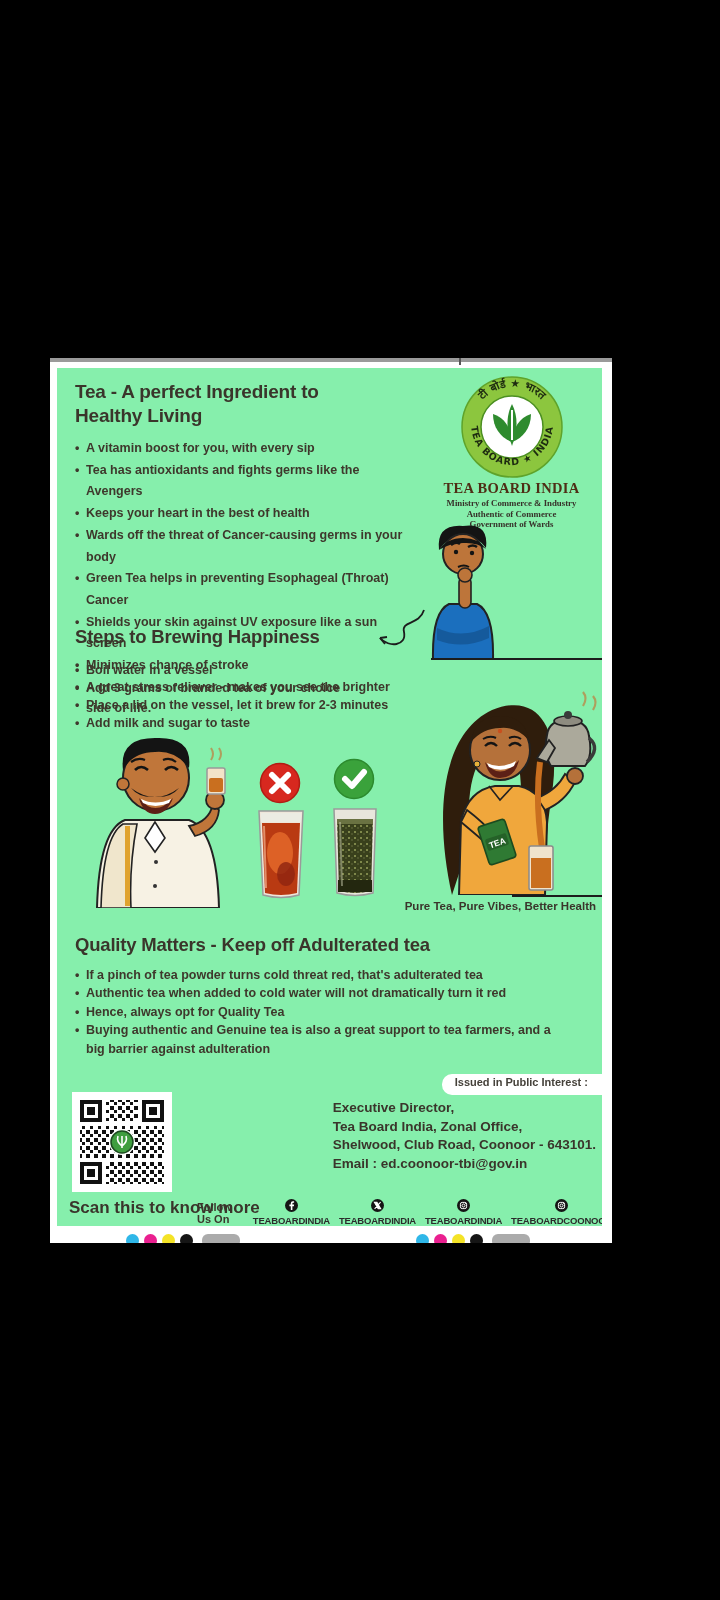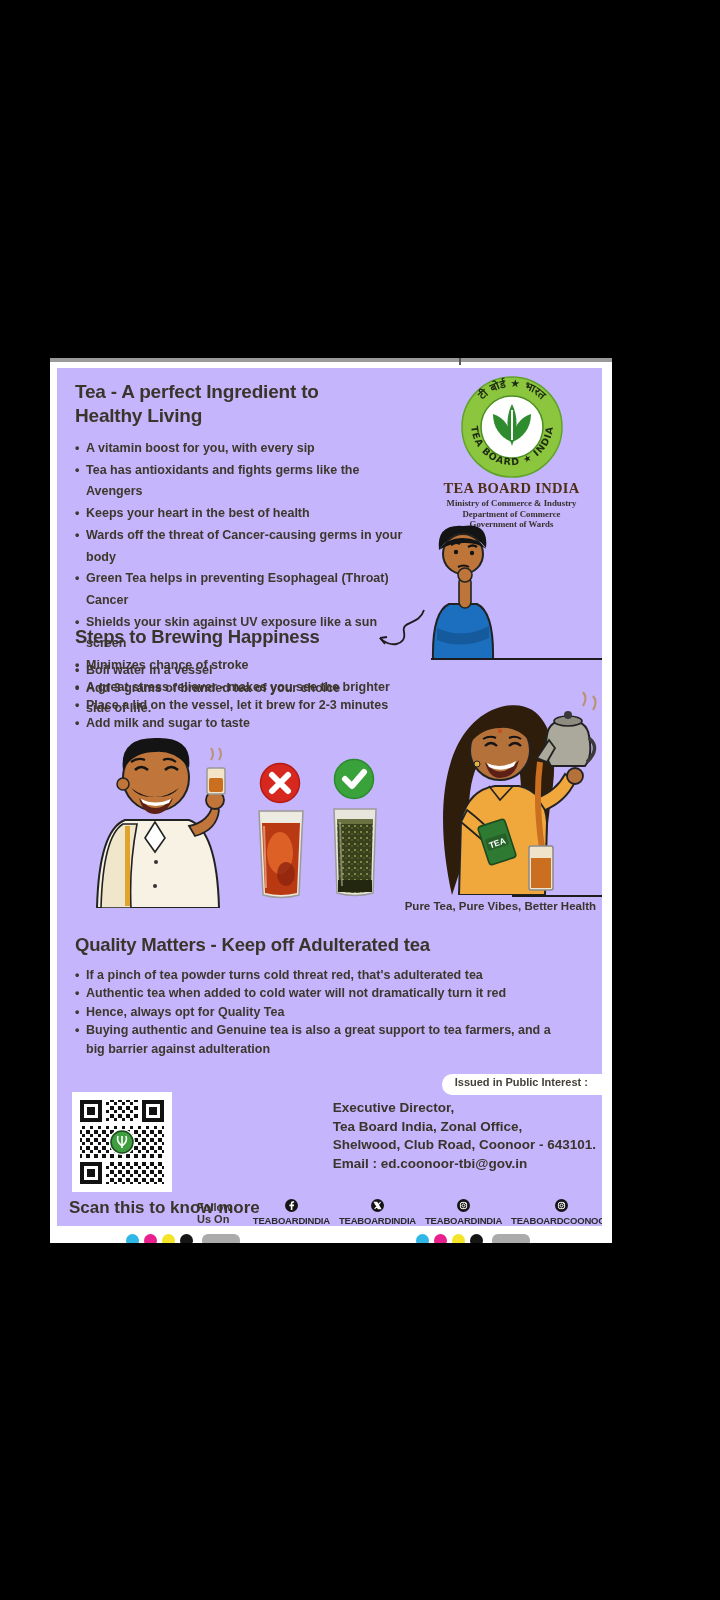--- a/index.html
+++ b/index.html
@@ -1,21 +1,21 @@
 <!DOCTYPE html>
 <html><head>
 <meta charset="utf-8">
 <style>
   html,body{margin:0;padding:0;background:#000;}
   body{width:720px;height:1600px;position:relative;overflow:hidden;
        font-family:"Liberation Sans",sans-serif;-webkit-font-smoothing:antialiased;}
   .page{position:absolute;left:50px;top:358px;width:562px;height:885px;background:#fff;overflow:hidden;}
   .topbar{position:absolute;left:0;top:0;width:562px;height:4px;background:#9a9a9a;}
   .topbar-tick{position:absolute;left:409px;top:0;width:2px;height:7px;background:#555;}
-  .poster{position:absolute;left:7px;top:10px;width:545px;height:858px;background:#c4b5fd;overflow:hidden;}
+  .poster{position:absolute;left:7px;top:10px;width:545px;height:858px;background:#86efac;overflow:hidden;}
 
   .h1{position:absolute;left:18px;top:12px;width:285px;font-size:19px;line-height:24px;
       font-weight:700;color:#3A352B;letter-spacing:-0.2px;}
   .h2{position:absolute;font-size:18.5px;font-weight:700;color:#3A352B;letter-spacing:-0.2px;}
   ul.blist{position:absolute;margin:0;padding:0;list-style:none;color:#3E382C;font-weight:700;}
   ul.blist li{position:relative;padding-left:11px;}
   ul.blist li::before{content:"•";position:absolute;left:0;top:0;}
   .list1{left:18px;top:70px;font-size:12.5px;line-height:21.7px;width:330px;}
   .list2{left:18px;top:294px;font-size:12.5px;line-height:17.6px;width:330px;}
   .list3{left:18px;top:598px;font-size:12.5px;line-height:18.4px;width:490px;}
@@ -95,21 +95,21 @@
           <path d="M55 68 C44 64 36 54 36 40 C48 44 54 54 55 68 Z" fill="#2E8B2E"></path>
           <path d="M55 68 C66 64 74 54 74 40 C62 44 56 54 55 68 Z" fill="#2E8B2E"></path>
           <path d="M55 66 L55 36" stroke="#fff" stroke-width="2"></path>
         </g>
       </svg>
     </div>
     <div class="org-name">TEA BOARD INDIA</div>
     <div class="dept">
 
     <div>Ministry of Commerce &amp; Industry</div>
-        <div>Department of Commerce</div>
+        <div>Authentic of Commerce</div>
         <div>Government of Wards</div>
       </div>
 
     <svg class="think-man" width="88" height="139" viewBox="0 0 88 139">
       <path d="M20 30 Q17 4 44 6 Q70 2 67 28 Q56 14 44 16 Q30 16 20 30 Z" fill="#141414"></path>
       <circle cx="44" cy="34" r="20" fill="#BD753A" stroke="#222" stroke-width="2"></circle>
       <path d="M20 30 Q28 18 44 18 Q60 18 67 29 Q58 22 44 23 Q31 23 20 30 Z" fill="#141414"></path>
       <path d="M32 25 q5 -4 9 -1" stroke="#141414" stroke-width="2.4" fill="none"></path>
       <path d="M49 27 q5 -3 9 0" stroke="#141414" stroke-width="2.4" fill="none"></path>
       <circle cx="37" cy="32" r="2.2" fill="#141414"></circle>

